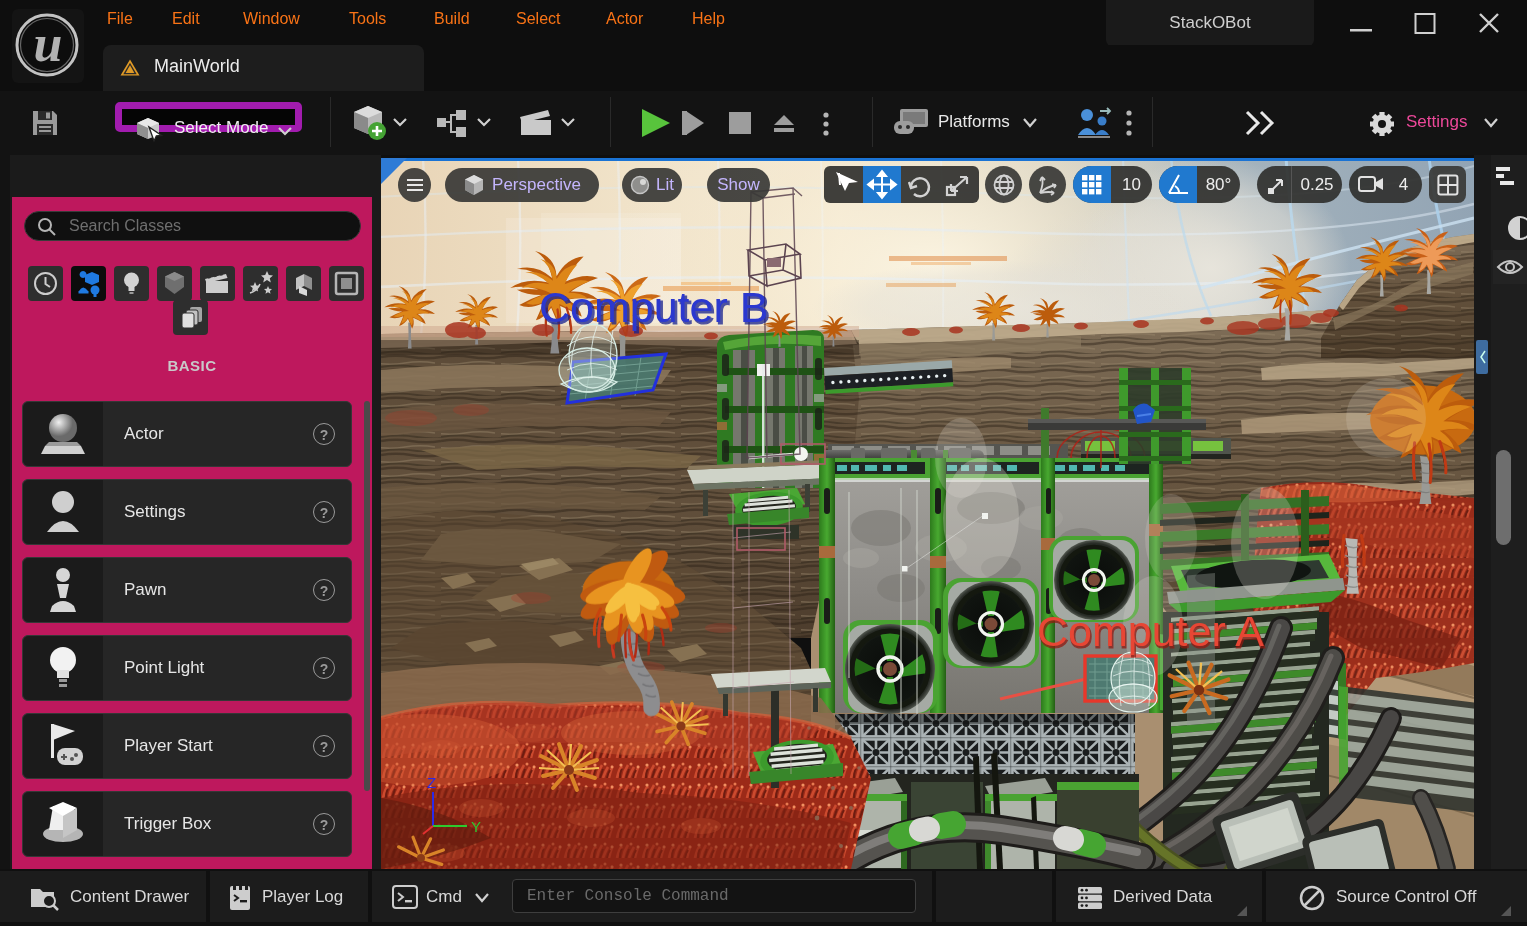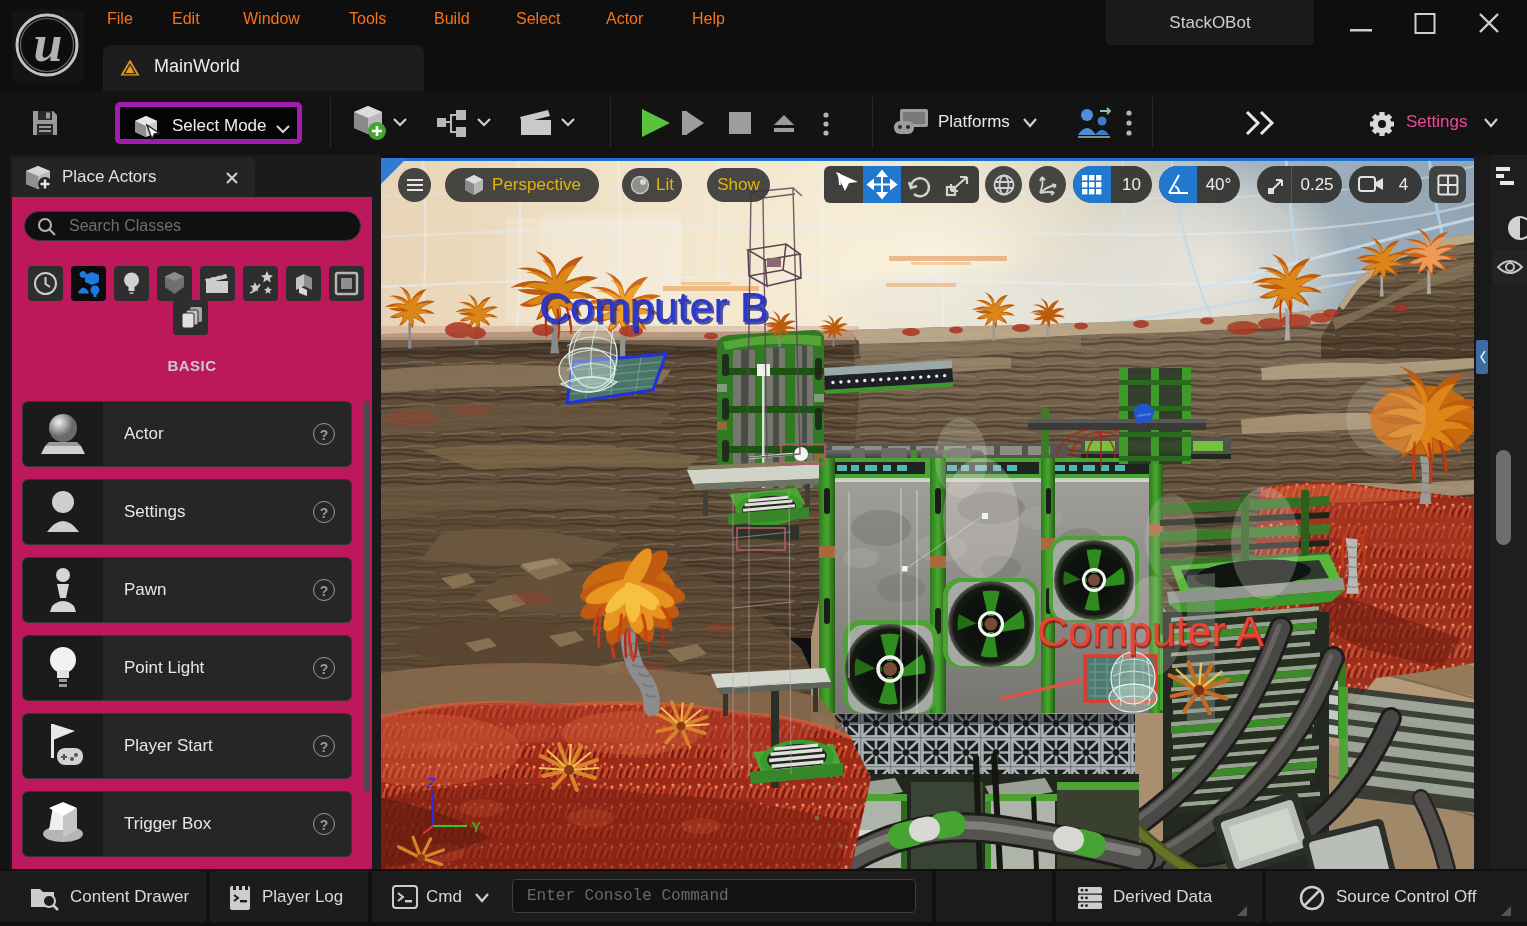--- a/index.html
+++ b/index.html
@@ -24,21 +24,21 @@
   #pabody { position:absolute; left:2px; top:42px; width:360px; height:672px; background:#be185d; }
   #searchbox { position:absolute; left:12px; top:14px; width:337px; height:30px; background:#101010; border:1px solid #3a3a3a; border-radius:15px; color:#6f6f6f; font-size:16px; line-height:28px; }
   .catbtn { position:absolute; top:69px; width:35px; height:35px; background:#2e2e2e; border-radius:4px; }
   .item { position:absolute; left:10px; width:330px; height:66px; background:#262626; border:1px solid #363636; border-radius:6px; }
   .itemicon { position:absolute; left:0; top:0; width:80px; height:64px; background:#1b1b1b; border-radius:6px 0 0 6px; }
   .itemlabel { position:absolute; left:101px; top:22px; color:#e6e6e6; font-size:17px; }
   .qmark { position:absolute; right:16px; top:21px; width:22px; height:22px; border:1.5px solid #9a9a9a; border-radius:50%; color:#9a9a9a; font-size:14px; font-weight:bold; text-align:center; line-height:22px; }
   
   #viewport { position:absolute; left:381px; top:158px; width:1093px; height:711px; overflow:hidden; }
   
-  .vpill { position:absolute; height:34px; background:rgba(56,56,54,0.92); border-radius:17px; color:#eab308; font-size:17px; display:flex; align-items:center; justify-content:center; }
+  .vpill { position:absolute; height:34px; background:rgba(56,56,54,0.92); border-radius:17px; color:#c4b5fd; font-size:17px; display:flex; align-items:center; justify-content:center; }
   
   #rightstrip { position:absolute; left:1474px; top:155px; width:53px; height:714px; background:#191919; }
   
   #statusbar { position:absolute; left:0; top:869px; width:1527px; height:57px; background:#101010;padding-left:23px; }
   .sbsec { position:absolute; top:2px; height:51px; background:#1c1c1c; }
   .sbtext { color:#d9d9d9; font-size:17px; }
 </style>
 </head>
 <body>
 <div id="app">
@@ -80,21 +80,21 @@
   <div id="toolbar">
 
     <svg class="abs" style="left:29px;top:16px" width="32" height="32" viewBox="0 0 32 32">
       <path d="M4 4 h20 l4 4 v20 h-24 z" fill="#9a9a9a"></path>
       <rect x="9" y="4" width="14" height="9" fill="#2a2a2a"></rect>
       <rect x="17" y="5.5" width="4" height="6" fill="#9a9a9a"></rect>
       <rect x="8" y="17" width="16" height="11" fill="#2a2a2a"></rect>
       <rect x="10" y="19" width="12" height="2" fill="#9a9a9a"></rect>
       <rect x="10" y="23" width="12" height="2" fill="#9a9a9a"></rect>
     </svg>
-    <div class="abs" style="left:115px;top:11px;width:187px;height:42px;background:#050505;border:5px solid #a21caf;border-radius:5px">
+    <div class="abs" style="left:115px;top:11px;width:187px;height:30px;background:#050505;border:7px solid #a21caf;border-radius:5px">
       <svg class="abs" style="left:14px;top:8px" width="30" height="27" viewBox="0 0 30 27">
         <path d="M12 1 L23 6 V17 L17 20 L12 22 L1 17 V6 Z" fill="#c9c9c9"></path>
         <path d="M12 1 L23 6 L12 11 L1 6 Z" fill="#e8e8e8"></path>
         <path d="M12 11 V22 L1 17 V6 Z" fill="#8f8f8f"></path>
         <path d="M13 10 l5 14 2.4-5 5.2-.6 z" fill="#fff" stroke="#222" stroke-width="1.4"></path>
       </svg>
       <div class="abs" style="left:52px;top:9px;color:#efefef;font-size:17px">Select Mode</div>
       <svg class="abs" style="left:155px;top:17px" width="16" height="10" viewBox="0 0 16 10">
           <path d="M2 2 L8 8 L14 2" stroke="#d0d0d0" stroke-width="2.2" fill="none"></path>
         </svg>
@@ -177,33 +177,20 @@
       <circle cx="16" cy="16" r="4" fill="#131313"></circle>
     </svg>
     <div class="abs" style="left:1406px;top:21px;color:#ec4899;font-size:17px">Settings</div>
     <svg class="abs" style="left:1483px;top:27px" width="16" height="10" viewBox="0 0 16 10">
         <path d="M2 1 L8 8 L14 1" stroke="#d0d0d0" stroke-width="2.2" fill="none"></path>
       </svg>
   </div>
 
   <div id="leftgap"></div>
   <div id="leftpanel">
-    <div id="patab">
-      <svg class="abs" style="left:13px;top:7px" width="28" height="26" viewBox="0 0 28 26">
-        <path d="M13 1 L25 6 V19 L13 24 L1 19 V6 Z" fill="#b9b9b9"></path>
-        <path d="M13 1 L25 6 L13 11 L1 6 Z" fill="#d6d6d6"></path>
-        <path d="M13 11 V24 L1 19 V6 Z" fill="#8f8f8f"></path>
-        <circle cx="20" cy="19" r="7" fill="#242424"></circle>
-        <path d="M20 14.5 V23.5 M15.5 19 H24.5" stroke="#e8e8e8" stroke-width="2.4"></path>
-      </svg>
-      <div class="abs" style="left:50px;top:9px">Place Actors</div>
-      <svg class="abs" style="left:212px;top:12px" width="16" height="16" viewBox="0 0 16 16">
-          <path d="M3 3 L13 13 M13 3 L3 13" stroke="#cdcdcd" stroke-width="2.2"></path>
-        </svg>
-    </div>
     <div id="pabody">
       <div id="searchbox">
         <svg class="abs" style="left:12px;top:5px" width="20" height="20" viewBox="0 0 20 20">
             <circle cx="8" cy="8" r="6" stroke="#b5b5b5" stroke-width="2" fill="none"></circle>
             <path d="M12.5 12.5 L18 18" stroke="#b5b5b5" stroke-width="2"></path>
           </svg>
         <span style="position:absolute;left:44px">Search Classes</span>
       </div>
 
       <div class="catbtn" style="left:16px">
@@ -1386,21 +1373,21 @@
     </div>
     <div class="abs" style="left:778px;top:8px;width:81px;height:37px;border-radius:18.5px;overflow:hidden;background:rgba(48,48,46,0.92)">
       <div class="abs" style="left:0;top:0;width:38px;height:37px;background:#2079cf">
         <svg width="38" height="37" viewBox="0 0 38 37">
             <g stroke="#fff" stroke-width="2" fill="none">
               <path d="M10 27 L20 9 M10 27 H29"></path>
               <path d="M16 20 a8 8 0 0 1 4 7"></path>
             </g>
           </svg>
       </div>
-      <div class="abs" style="left:38px;top:0;width:43px;height:37px;color:#ededed;font-size:17px;text-align:center;line-height:37px">40°</div>
+      <div class="abs" style="left:38px;top:0;width:43px;height:37px;color:#ededed;font-size:17px;text-align:center;line-height:37px">80°</div>
     </div>
     <div class="abs" style="left:876px;top:8px;width:85px;height:37px;border-radius:18.5px;overflow:hidden;background:rgba(48,48,46,0.92)">
       <svg class="abs" style="left:8px;top:7px" width="24" height="24" viewBox="0 0 24 24">
           <g stroke="#e2e2e2" stroke-width="2" fill="#e2e2e2">
             <path d="M8 16 L17 7" fill="none"></path>
             <path d="M17 7 h-6 M17 7 v6" fill="none"></path>
             <rect x="4" y="16" width="4" height="4"></rect>
           </g>
         </svg>
       <div class="abs" style="left:34px;top:0;width:1px;height:37px;background:#555"></div>

